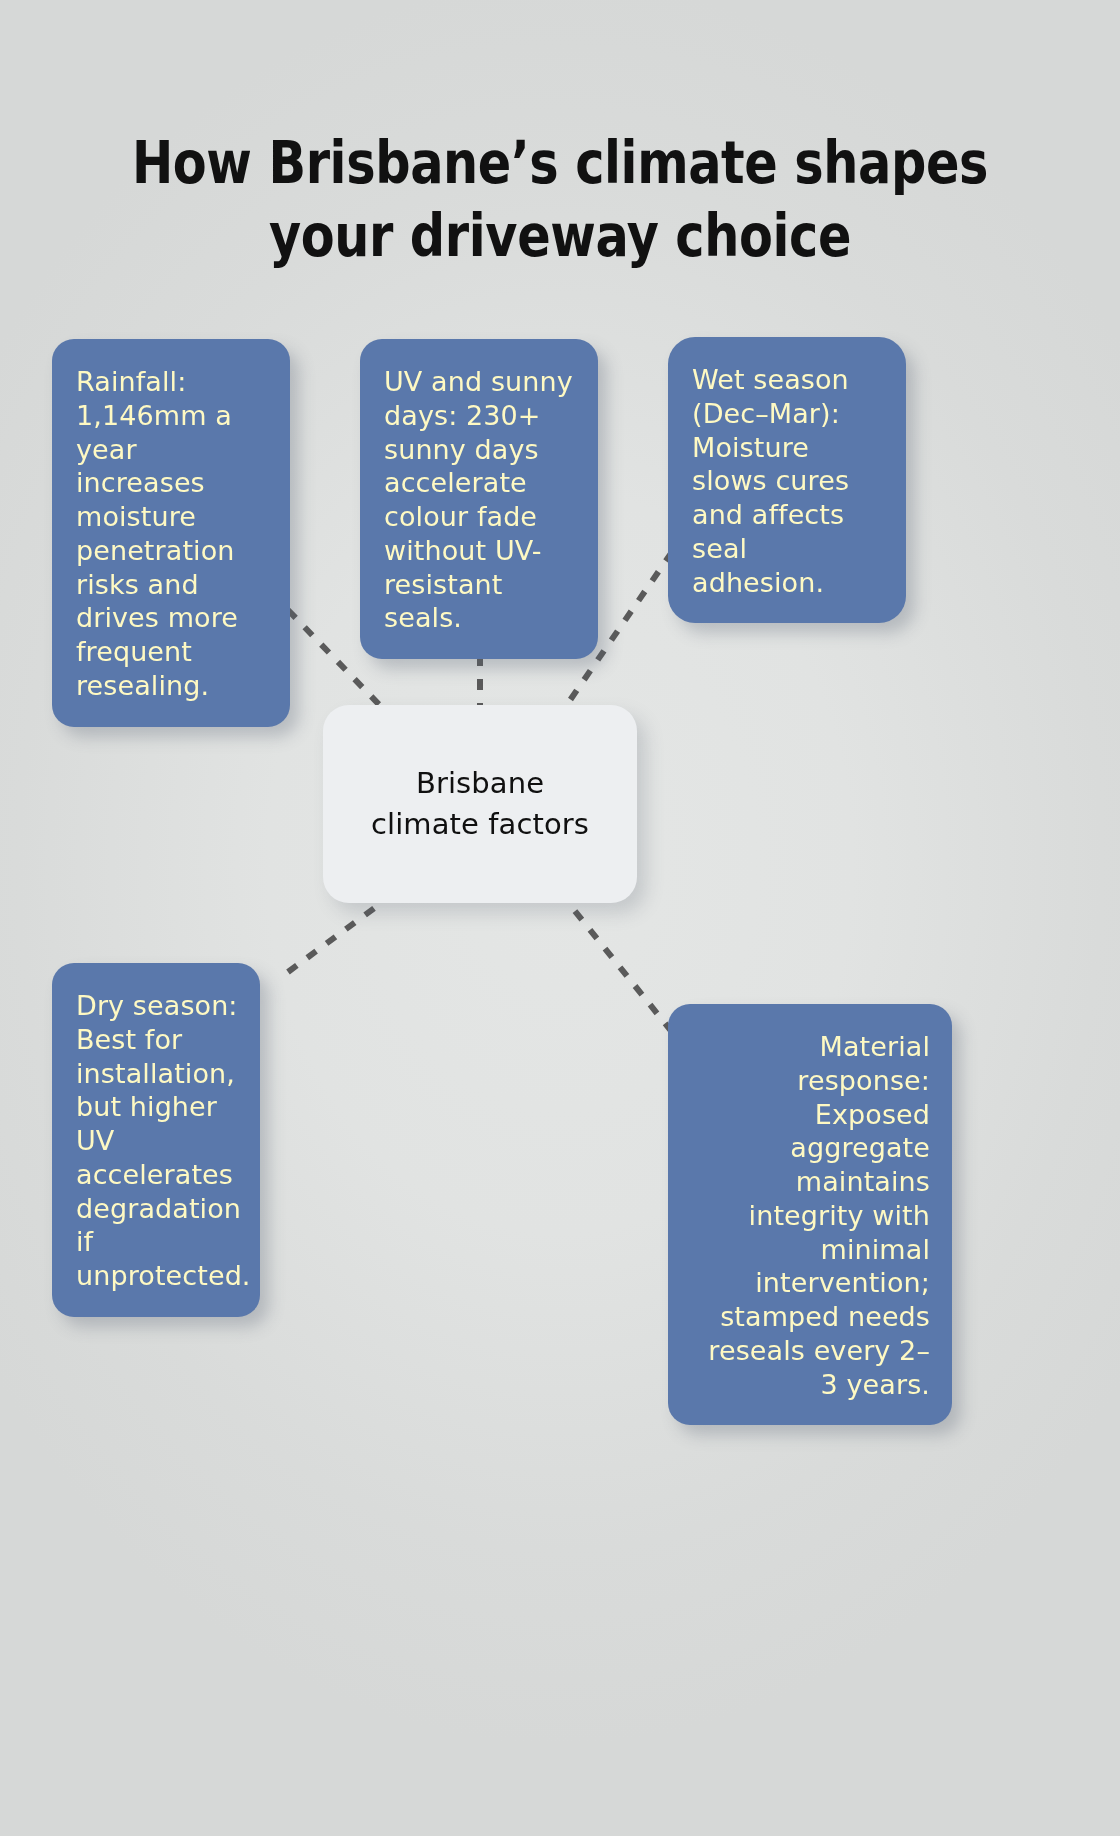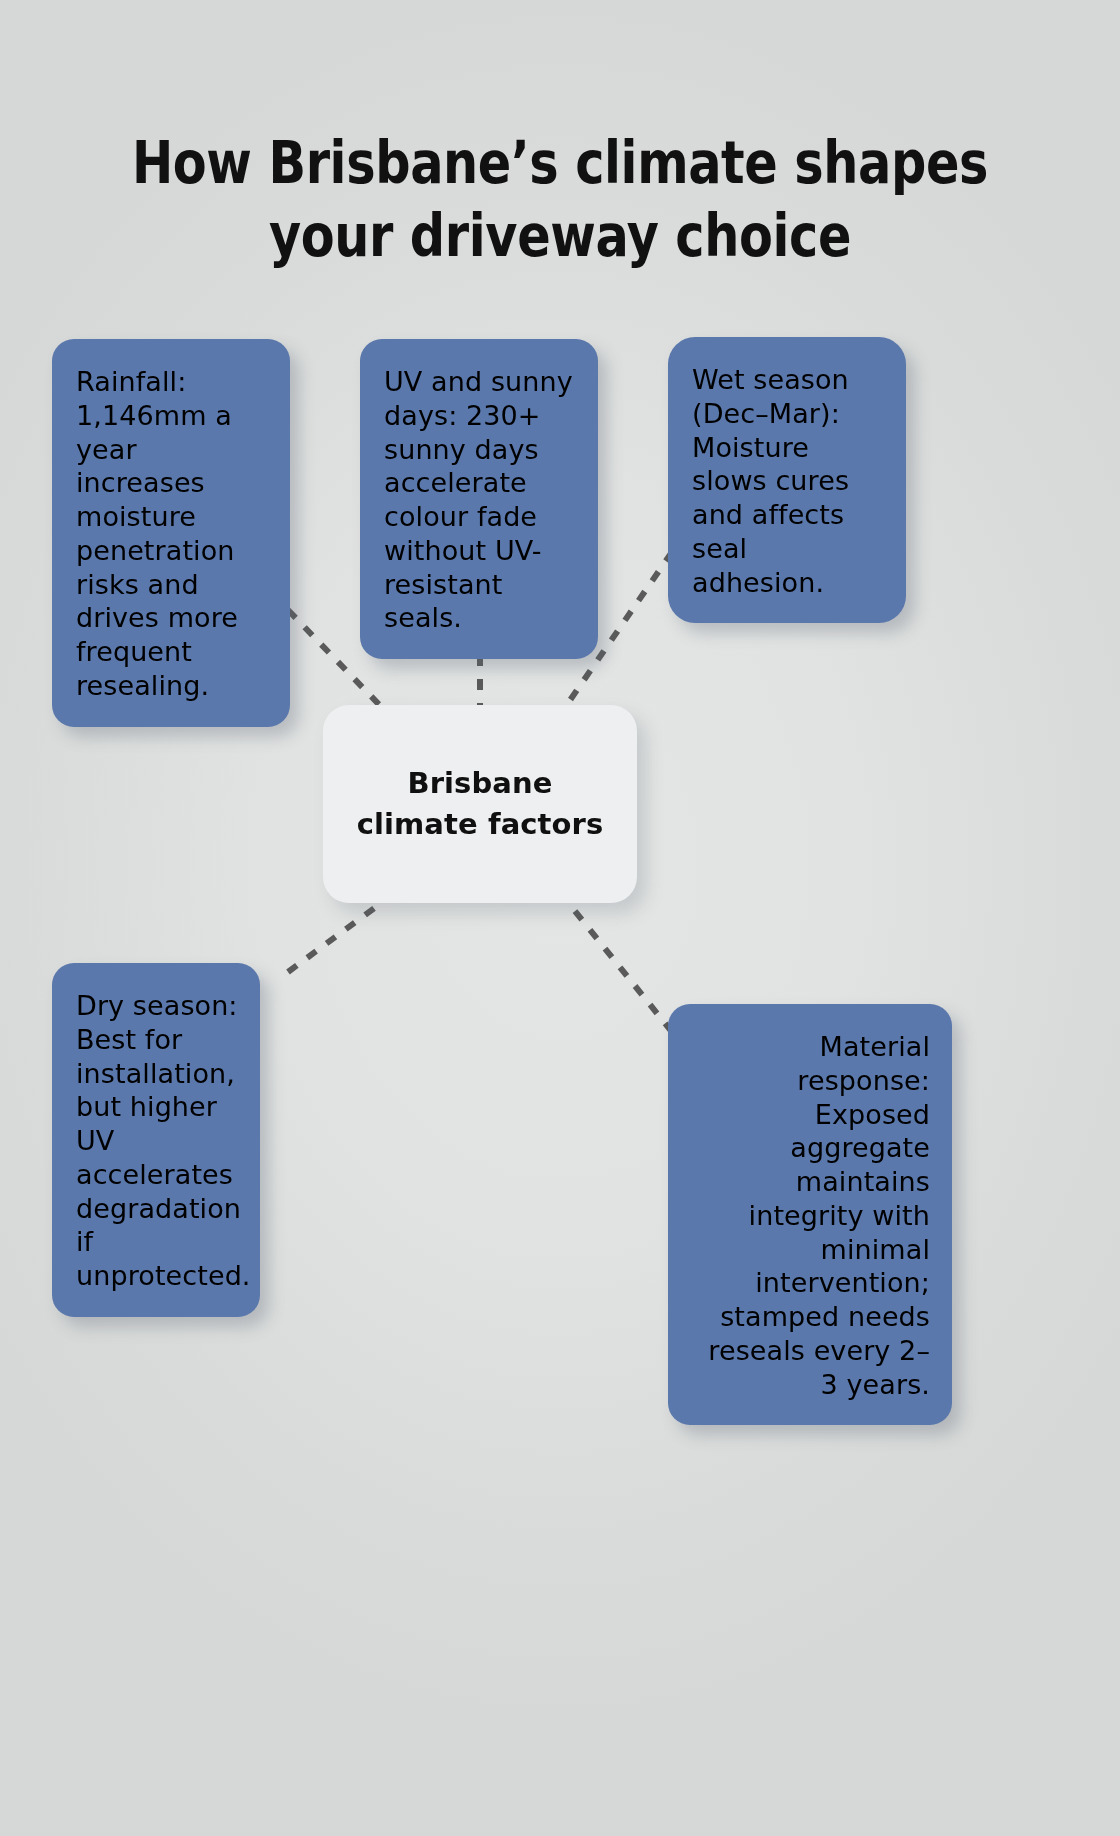--- a/index.html
+++ b/index.html
@@ -46,21 +46,21 @@
     top: 0;
     width: 1120px;
     height: 1836px;
   }
 
   
   .card {
     position: absolute;
     box-sizing: border-box;
     background: #5a78ab;
-    color: #000000;
+    color: #fef9c3;
     border-radius: 22px;
     padding: 26px 22px 24px 24px;
     font-size: 27px;
     line-height: 1.25;
     font-weight: 400;
     letter-spacing: 0.1px;
     box-shadow: 9px 10px 16px rgba(90, 100, 115, 0.30);
   }
   .card .card-text { display: block; }
 
@@ -81,21 +81,21 @@
     background: #edeff1;
     border-radius: 26px;
     display: flex;
     align-items: center;
     justify-content: center;
     text-align: center;
     box-shadow: 9px 10px 18px rgba(90, 100, 115, 0.22);
   }
   #center-node .center-text {
     font-size: 29px;
-    font-weight: 700;
+    font-weight: 400;
     line-height: 1.42;
     color: #101010;
     white-space: pre-line;
     letter-spacing: 0.1px;
   }
 
   
   #logo {
     position: absolute;
     right: 54px;

